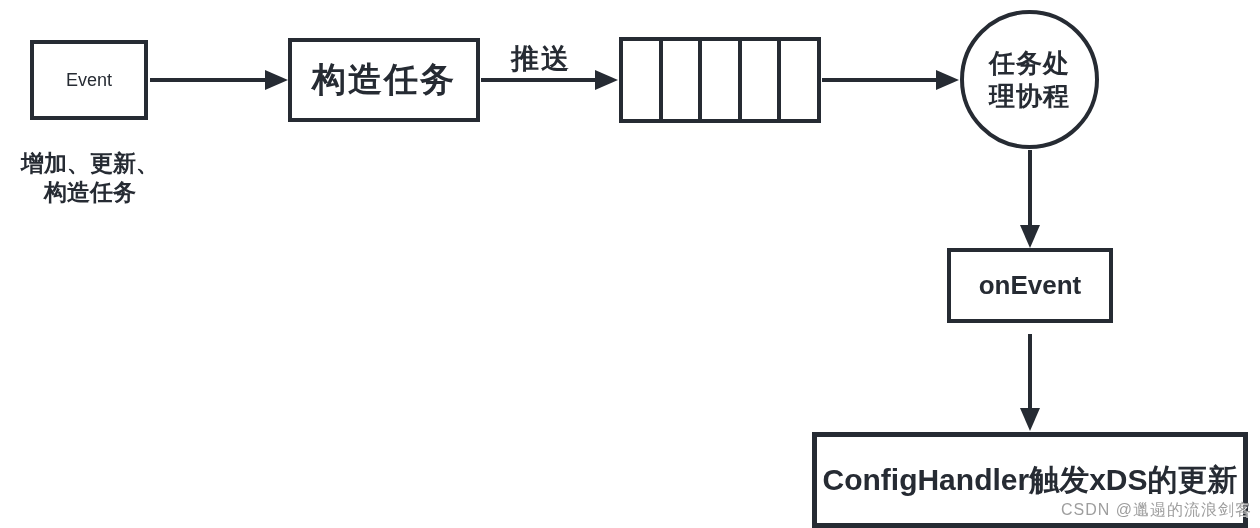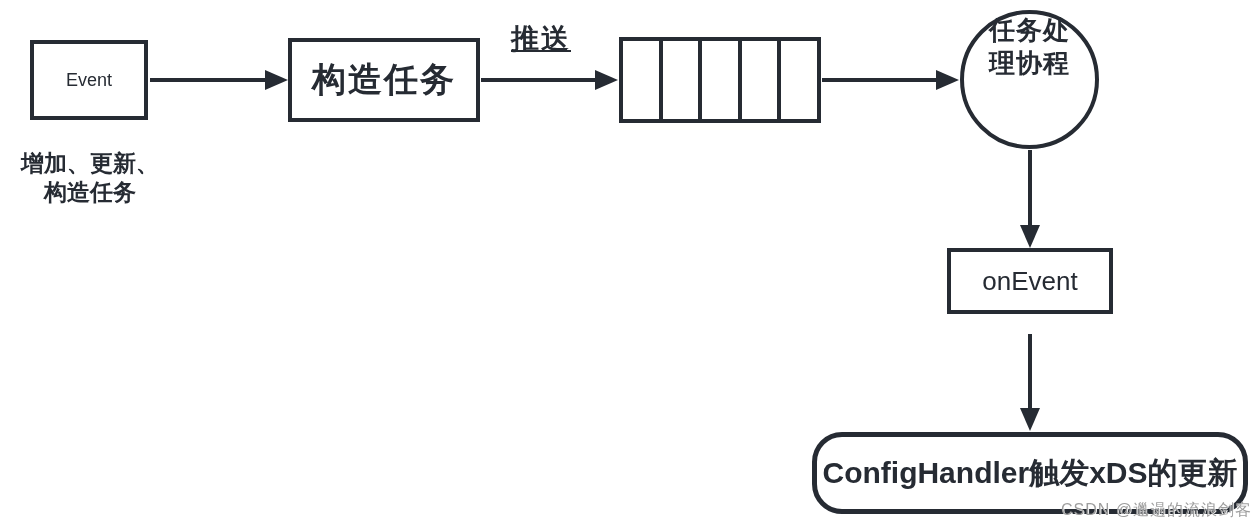--- a/index.html
+++ b/index.html
@@ -25,22 +25,22 @@
     position:absolute;
     border:4px solid var(--stroke);
     background:var(--bg);
     display:flex;
     align-items:center;
     justify-content:center;
     text-align:center;
   }
   .event-box{left:30px;top:40px;width:118px;height:80px;font-size:18px;}
   .build-task-box{left:288px;top:38px;width:192px;height:84px;font-size:34px;font-weight:600;letter-spacing:2px;}
-  .onevent-box{left:947px;top:248px;width:166px;height:66px;font-size:26px;}
-  .config-box{left:812px;top:432px;width:436px;height:82px;border-width:5px;font-size:30px;font-weight:600;border-radius:30px;}
+  .onevent-box{left:947px;top:248px;width:166px;height:75px;font-size:26px;font-weight:bold;}
+  .config-box{left:812px;top:432px;width:436px;height:96px;border-width:5px;font-size:30px;font-weight:600;}
   
   .event-caption{
     position:absolute;left:0;top:137px;width:180px;
     font-size:23px;font-weight:600;line-height:29px;text-align:center;margin-top:12px;
   }
   
   .queue{
     position:absolute;left:619px;top:37px;width:202px;height:86px;
     border:4px solid var(--stroke);background:var(--bg);
     display:flex;
@@ -48,27 +48,27 @@
   .queue-cell{flex:1;border-right:4px solid var(--stroke);}
   .queue-cell:last-child{border-right:none;}
   .queue-label{
     position:absolute;left:619px;top:152px;width:202px;
     text-align:center;font-size:26px;font-weight:600;letter-spacing:2px;
   }
   
   .worker-circle{
     position:absolute;left:960px;top:10px;width:139px;height:139px;
     border:4px solid var(--stroke);border-radius:50%;background:var(--bg);
-    display:flex;flex-direction:column;align-items:center;justify-content:flex-start;
+    display:flex;flex-direction:column;align-items:center;justify-content:center;
     font-size:26px;font-weight:600;line-height:33px;letter-spacing:1px;
   }
   
   .push-label{
-    position:absolute;left:482px;top:20px;width:118px;
-    text-align:center;font-size:28px;font-weight:600;letter-spacing:2px;text-decoration:underline;
+    position:absolute;left:482px;top:40px;width:118px;
+    text-align:center;font-size:28px;font-weight:600;letter-spacing:2px;
   }
   
   .shaft-h{position:absolute;height:4px;background:var(--stroke);}
   .shaft-v{position:absolute;width:4px;background:var(--stroke);}
   .head-r{position:absolute;width:0;height:0;
     border-top:10px solid transparent;border-bottom:10px solid transparent;
     border-left:23px solid var(--stroke);}
   .head-d{position:absolute;width:0;height:0;
     border-left:10px solid transparent;border-right:10px solid transparent;
     border-top:23px solid var(--stroke);}

